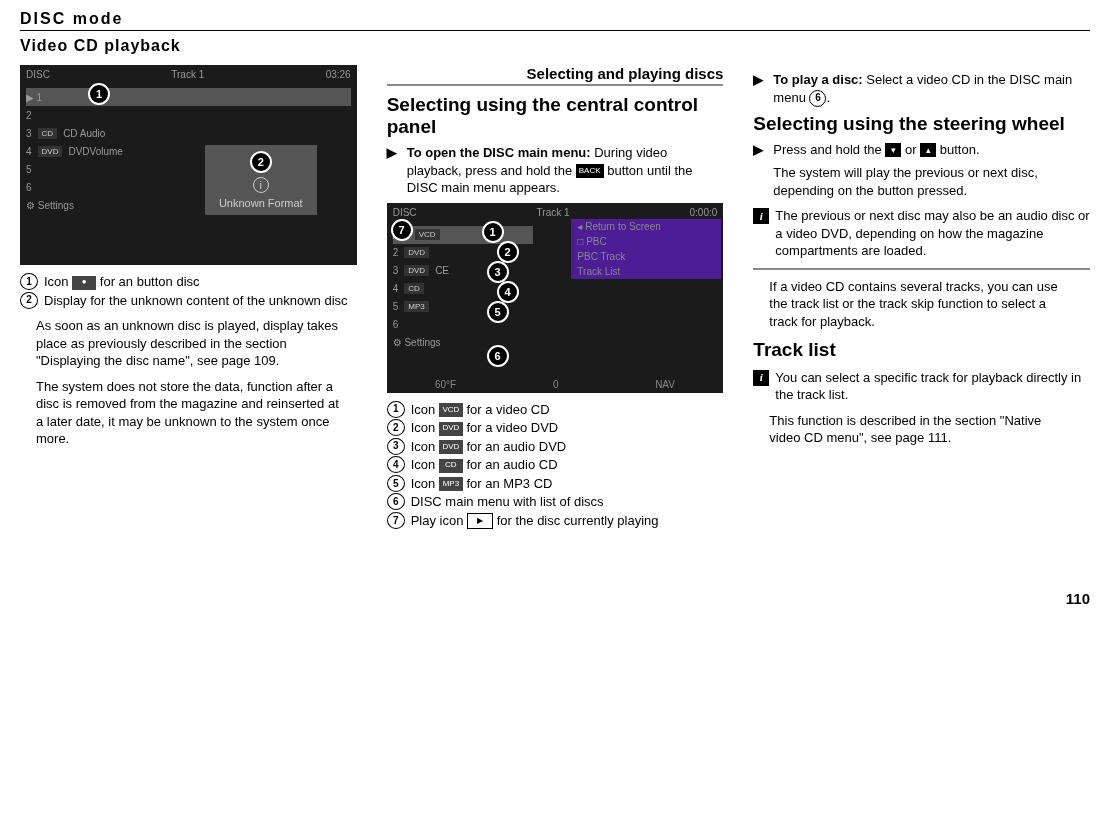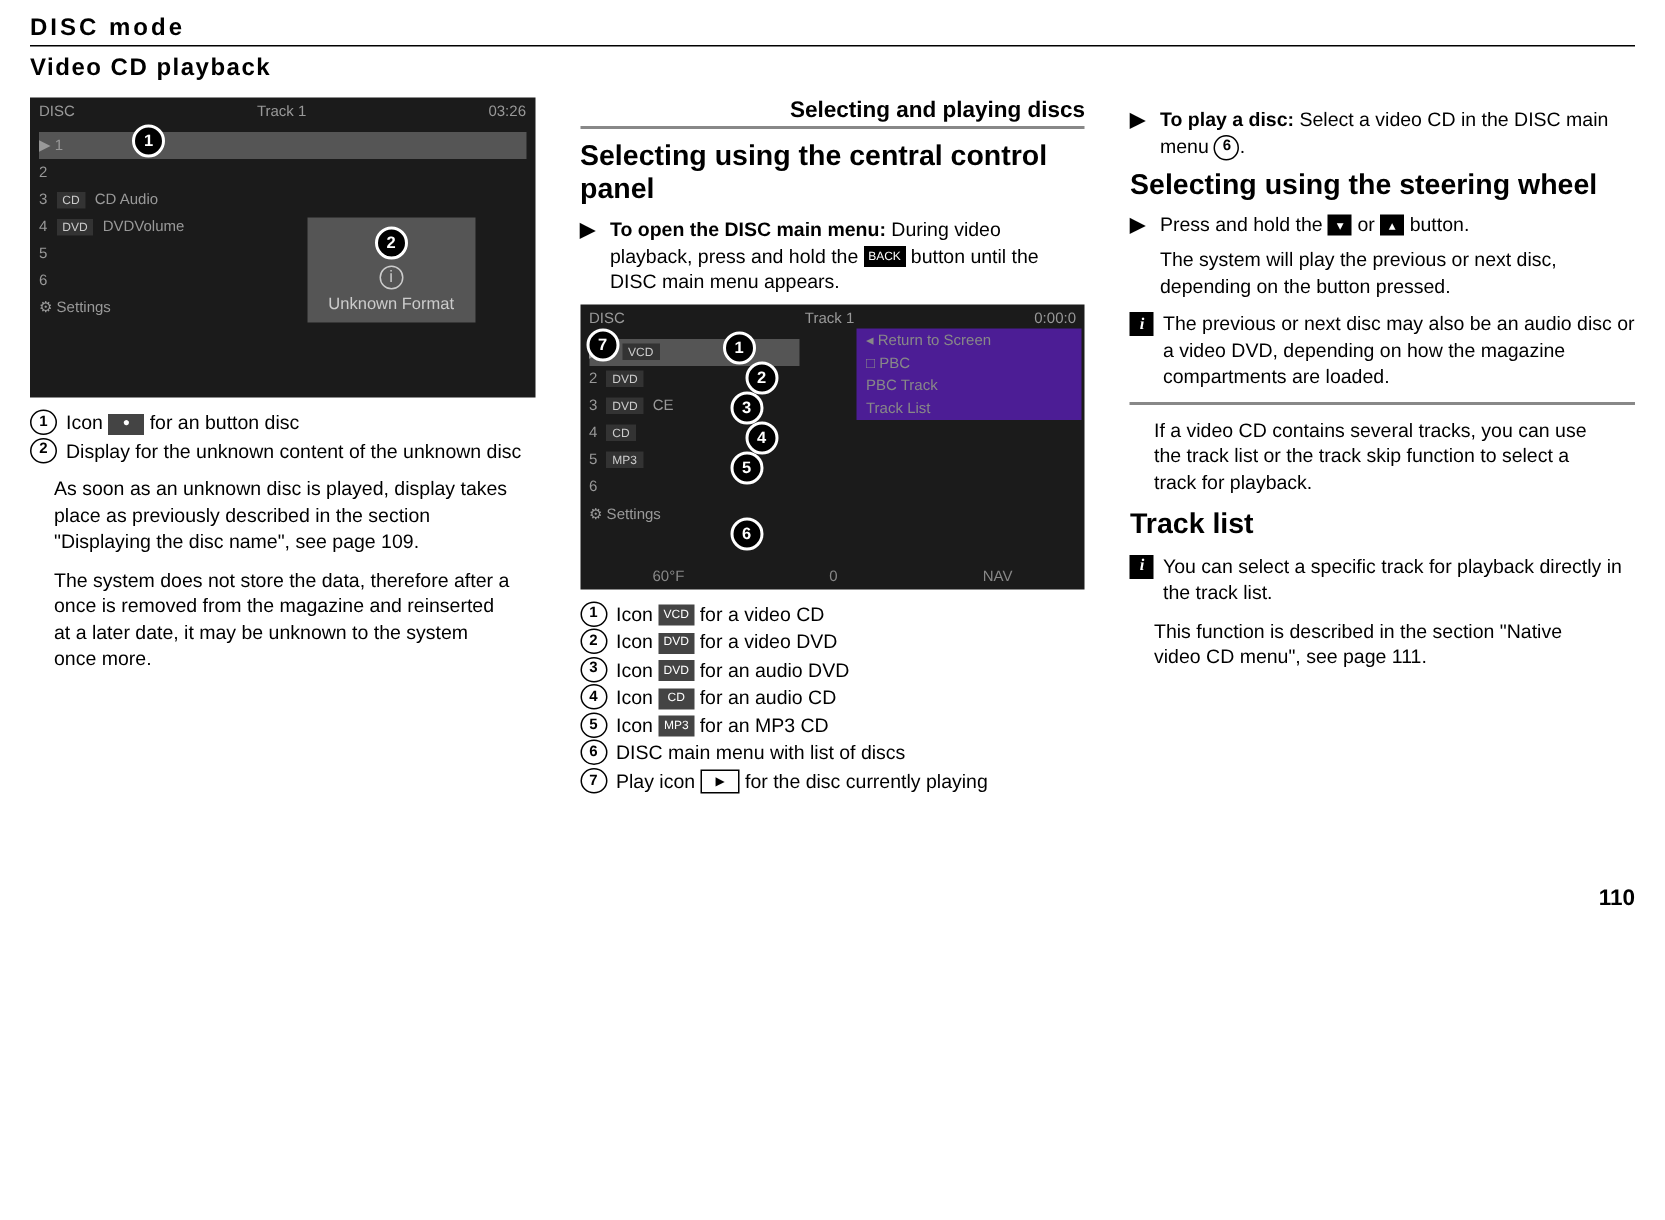--- a/index.html
+++ b/index.html
@@ -271,21 +271,21 @@
         <span class="num-badge inline num">1</span>
         <span><span>Icon </span><span class="small-icon gray">●</span><span> for an button disc</span></span>
       </div>
       <div class="row">
         <span class="num-badge inline num">2</span>
         <span>Display for the unknown content of the unknown disc</span>
       </div>
     </div>
 
     <div class="para">As soon as an unknown disc is played, display takes place as previously described in the section "Displaying the disc name", see page 109.</div>
-    <div class="para" style="margin-top:0;">The system does not store the data, therefore after a once is removed from the magazine and reinserted at a later date, it may be unknown to the system once more.</div>
+    <div class="para" style="margin-top:0;">The system does not store the data, function after a disc is removed from the magazine and reinserted at a later date, it may be unknown to the system once more.</div>
   </div>
 
   <div class="col">
     <div class="sec-heading">Selecting and playing discs</div>
     <div class="underline"></div>
 
     <div class="sub-heading">Selecting using the central control panel</div>
 
     <div class="step">
       <span class="arrow">▶</span>

